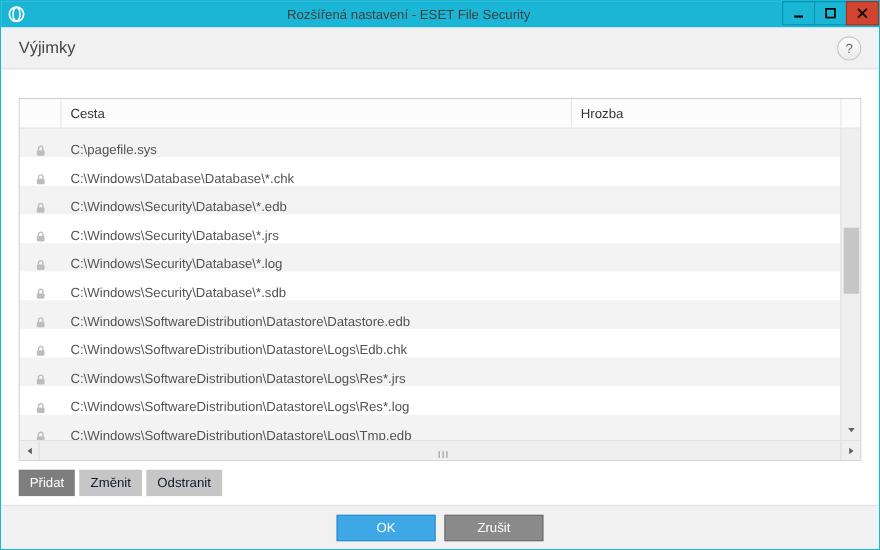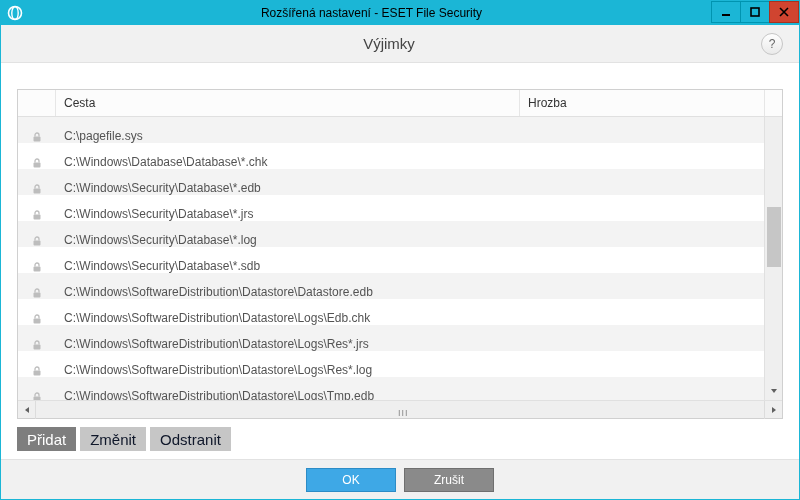--- a/index.html
+++ b/index.html
@@ -1,26 +1,26 @@
 <!DOCTYPE html>
 <html><head>
 <meta charset="utf-8">
 <style>
   * { box-sizing: border-box; }
   body { margin: 0; font-family: "Segoe UI", Tahoma, Arial, sans-serif; font-size: 12px; background: #fff; }
   .window { width: 800px; height: 500px; border: 1px solid #1bb6d6; background: #fff; display: flex; flex-direction: column; }
   .titlebar { height: 28px; background: #1bb6d6; display: flex; align-items: center; padding: 0 0 0 6px; }
   .eset-logo { width: 16px; height: 16px; margin-right: 8px; display:inline-block;}
-  .title { flex: 1; text-align: center; color: #000000; font-size: 12px; }
+  .title { flex: 1; text-align: center; color: #404040; font-size: 12px; }
   .winbtns { display: flex; height: 100%; }
   .winbtn { width: 30px; height: 22px; display: flex; align-items: center; justify-content: center; border: 1px solid #0094b0; margin-left: -1px; background: #1bb6d6; cursor: pointer; }
   .winbtn.close { background: #d04430; border-color: #a8321f; }
   .winbtn svg { display:block; }
   .header { height: 44px; background: #f1f1f1; border-bottom: 1px solid #e2e2e2; display: flex; align-items: center; padding: 0 16px; }
-  .header-title { font-size: 15px; color: #444; flex: 1; text-align: center; }
+  .header-title { font-size: 15px; color: #444; flex: 1; }
   .help-btn { width: 22px; height: 22px; border-radius: 50%; border: 1px solid #c6c6c6; background: linear-gradient(#fefefe,#eaeaea); color: #666; display:flex; align-items:center; justify-content:center; font-size: 12px; cursor:pointer;}
   .content { flex: 1; padding: 26px 16px 8px 16px; display:flex; flex-direction:column; }
   .table-wrap { border: 1px solid #d0d0d0; display:flex; flex-direction:column; height: 330px; }
   .thead { display:flex; background: #fcfcfc; border-bottom: 1px solid #e0e0e0; }
   .th { padding: 6px 8px; color: #333; font-size: 12px; }
   .th.lock { width: 38px; border-right: 1px solid #e6e6e6;}
   .th.path { flex: 1; border-right: 1px solid #e6e6e6;}
   .th.threat { width: 244px; }
   .th.scroll { width: 18px; border-left: 1px solid #e6e6e6; display:flex; align-items:center; justify-content:center;}
   .tbody-wrap { display:flex; flex:1; min-height:0; position:relative; }
@@ -37,21 +37,21 @@
   .vscroll-top { flex: 0 0 90px; }
   .vscroll-thumb1 { flex: 0 0 60px; }
   .vscroll-gap { flex:1; }
   .vscroll-bottom { width:18px; height:18px; display:flex; align-items:center; justify-content:center; }
   .hscroll { height: 18px; background:#efefef; border-top:1px solid #e0e0e0; display:flex; align-items:center;}
   .hscroll .arrow { width:18px; height:18px; display:flex; align-items:center; justify-content:center; border-right:1px solid #dcdcdc; cursor:pointer;}
   .hscroll .arrow.right { border-right:none; border-left:1px solid #dcdcdc;}
   .hscroll .track { flex:1; position:relative; }
   .hscroll .center-mark { position:absolute; left:50%; top:3px; bottom:3px; width:4px; transform:translateX(-50%); color:#888; display:flex; align-items:center; font-size:9px; letter-spacing:1px;}
   .btnrow { margin-top: 8px; display:flex; gap:4px;}
-  .btn { height: 24px; padding: 0 10px; border: none; color: #fff; font-size: 15px; cursor:pointer; }
+  .btn { height: 24px; padding: 0 10px; border: none; color: #fff; font-size: 12px; cursor:pointer; }
   .btn.primary { background: #7e7e7e; }
   .btn.disabled { background: #c6c6c6; color: #0f172a; cursor:default; }
   .footer { height: 46px; background: #f1f1f1; border-top:1px solid #e2e2e2; display:flex; align-items:center; justify-content:center; padding: 0 14px; gap:8px;}
   .btn-ok { width: 90px; height: 24px; background: #3ea8e6; border: 1px solid #2d8cc6; color: #fff; cursor:pointer; font-size:12px; }
   .btn-cancel { width: 90px; height: 24px; background: #8a8a8a; border: 1px solid #6f6f6f; color: #fff; cursor:pointer; font-size:12px; }
 </style>
 </head>
 <body>
 
 <div class="window">

